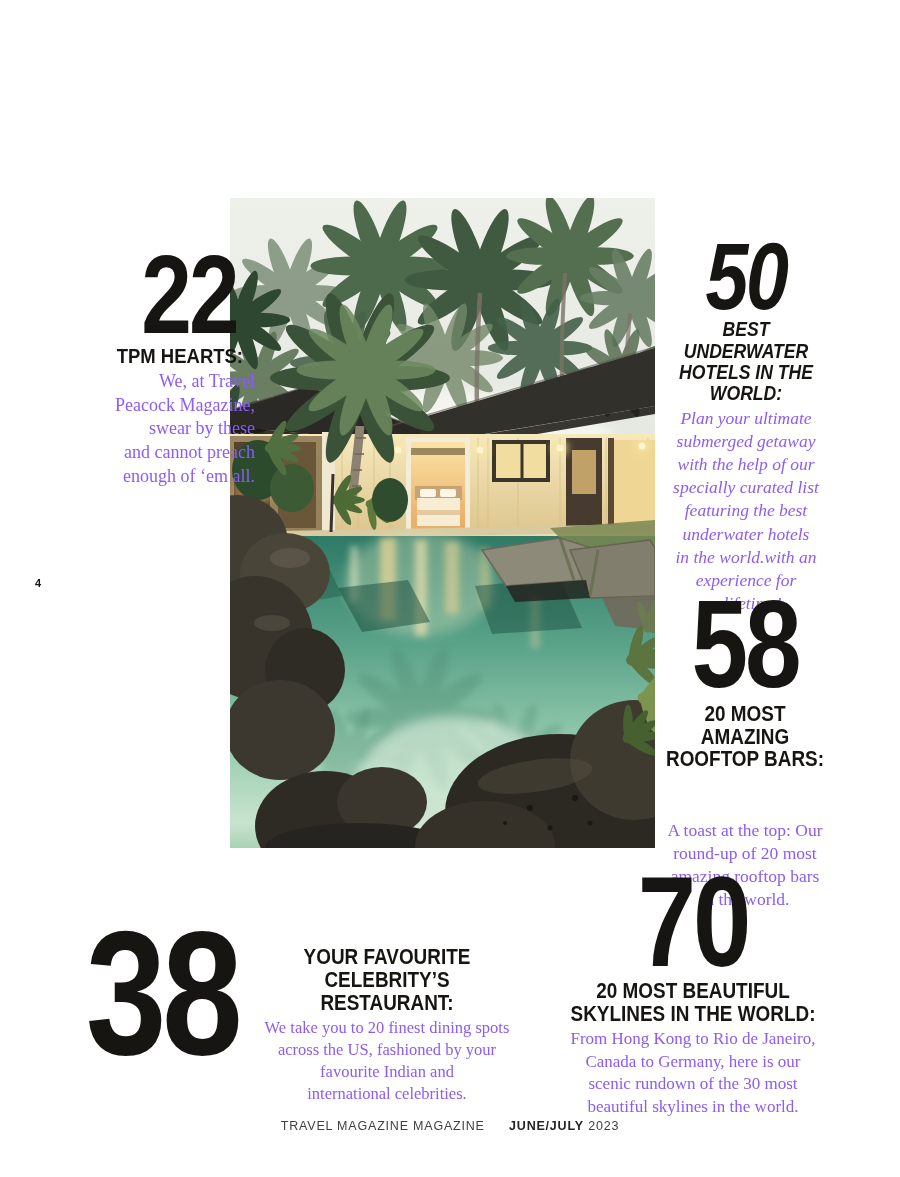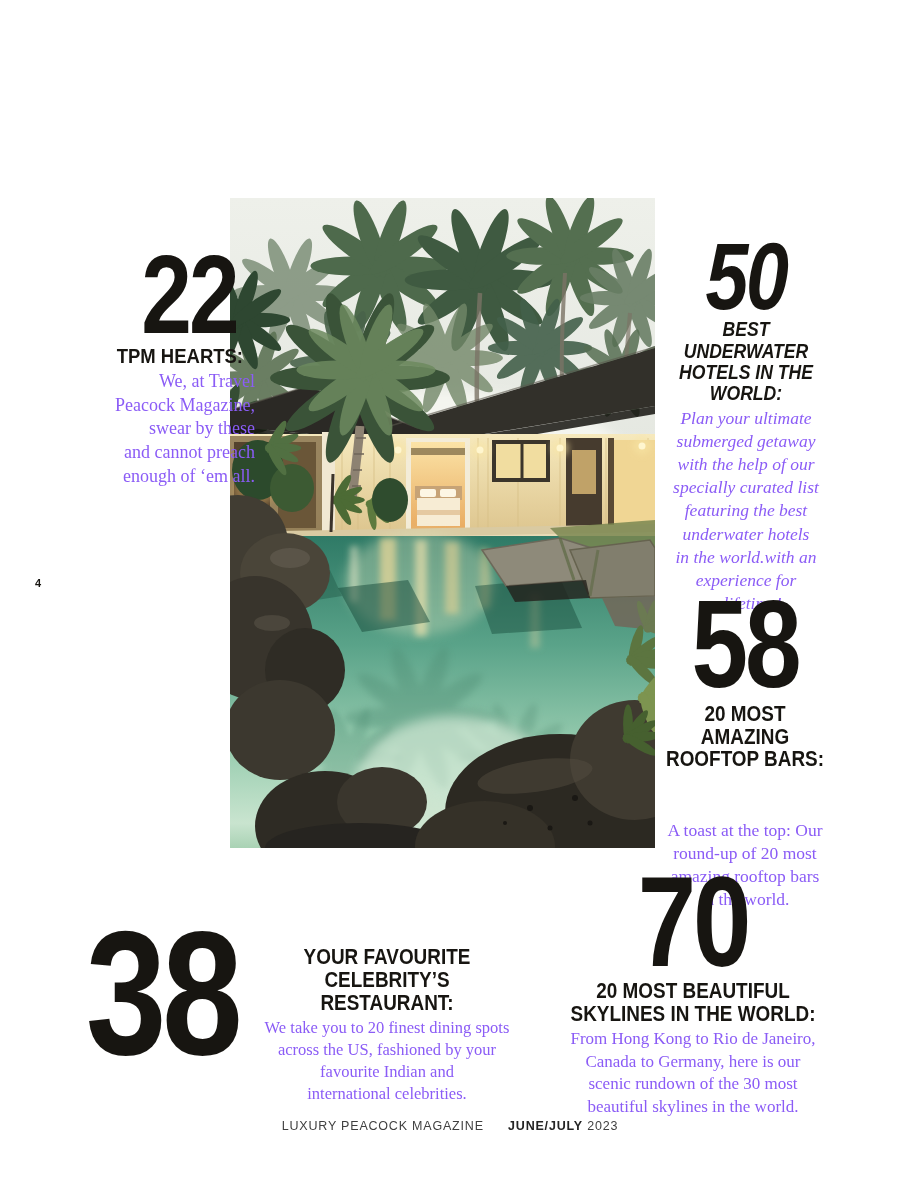--- a/index.html
+++ b/index.html
@@ -319,18 +319,18 @@
     <div class="num display">70</div>
     <h2 class="head display">20 MOST BEAUTIFUL
 SKYLINES IN THE WORLD:</h2>
     <p class="body">From Hong Kong to Rio de Janeiro,
 Canada to Germany, here is our
 scenic rundown of the 30 most
 beautiful skylines in the world.</p>
   </section>
 
   <footer class="footer">
-    <span>LUXURY PEACOCK MAGAZINE</span>
+    <span>TRAVEL MAGAZINE MAGAZINE</span>
     <span class="bold">JUNE/JULY</span>
     <span>2023</span>
   </footer>
 
 </div>
 
 </body></html>

